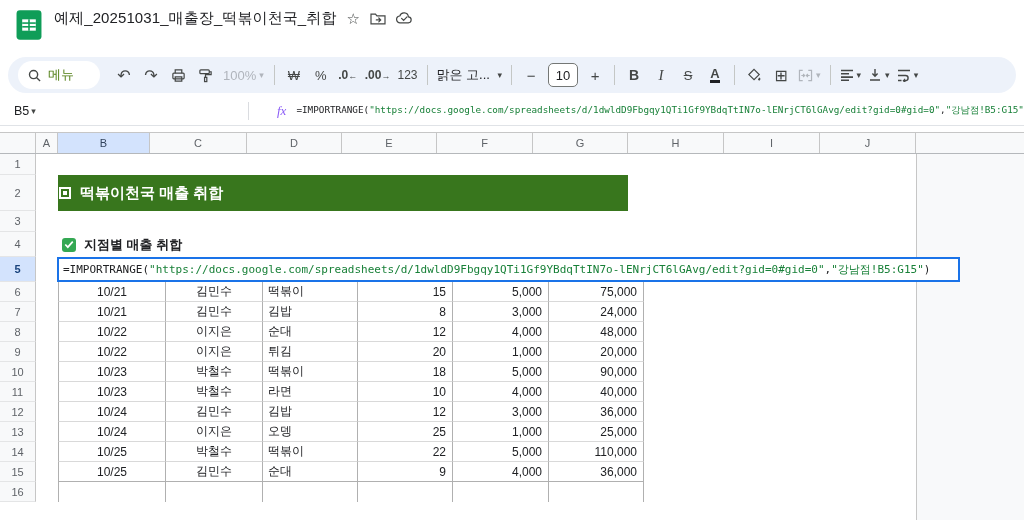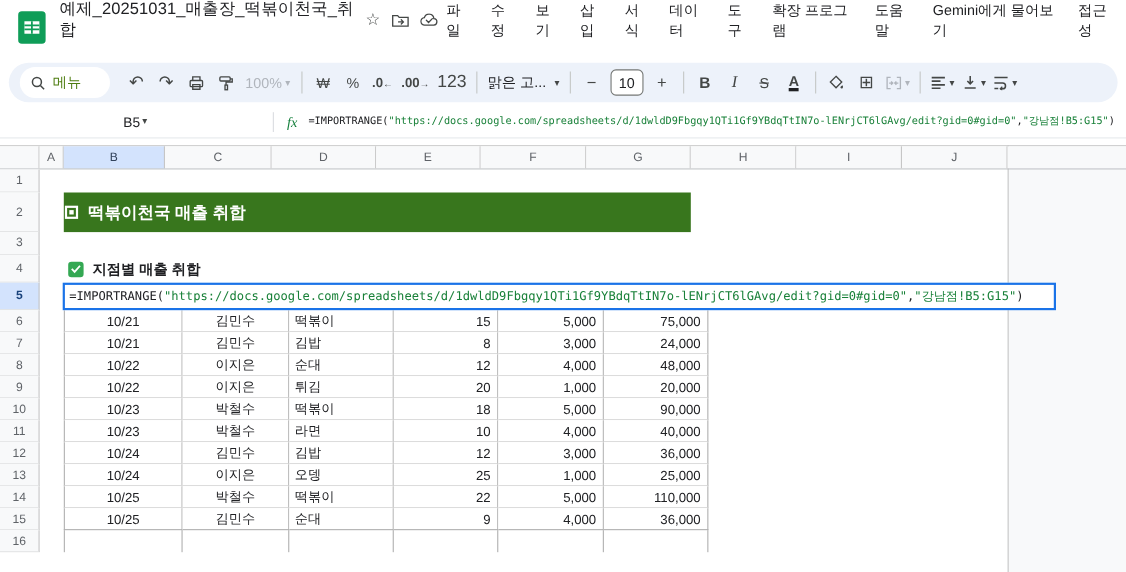--- a/index.html
+++ b/index.html
@@ -34,24 +34,24 @@
   .fontname { font-size:13px; color:#202124; min-width:58px; }
   .size-box { width:30px; height:24px; border:1px solid #747775; border-radius:5px; background:#fff; display:inline-flex; align-items:center; justify-content:center; font-size:13px; color:#202124; margin:0 3px; }
   .bold-ico { font-weight:bold; font-size:14px; }
   .italic-ico { font-style:italic; font-family:"Liberation Serif",serif; font-size:15px; }
   .strike-ico { text-decoration:line-through; font-size:13px; }
   .color-ico { font-size:13px; font-weight:bold; border-bottom:3px solid #202124; line-height:1.05; }
   .grid-ico { font-size:16px; }
 
   
   .formulabar { height:30px; display:flex; align-items:center; background:#fff; border-bottom:1px solid #e0e3e7; padding-left:10px; }
-  .name-box { width:230px; display:flex; align-items:center; justify-content:center; padding-right:8px; }
+  .name-box { width:230px; display:flex; align-items:center; justify-content:flex-start; padding-right:8px; }
   .name-box .nb { font-size:12.5px; color:#202124; padding-left:4px; }
   .fb-divider { width:1px; height:18px; background:#dadce0; margin:0 8px; }
-  .fx { font-family:"Liberation Serif",serif; font-style:italic; color:#15803d; font-size:13px; margin:0 10px 0 4px; }
+  .fx { font-family:"Liberation Serif",serif; font-style:italic; color:#8b5cf6; font-size:13px; margin:0 10px 0 20px; }
   .fb-formula { font-family:"DejaVu Sans Mono","Liberation Mono",monospace; font-size:9.3px; white-space:nowrap; overflow:hidden; color:#202124; flex:1; }
   .f-green { color:#188038; }
 
   .gap6 { height:6px; background:#fff; }
 
   
   .grid { position:relative; width:1024px; }
   .right-filler { position:absolute; left:916px; top:0; width:108px; height:388px; background:#f8f9fa; border-left:1px solid #c6c6c6; z-index:0; }
   .colheaders { display:flex; height:22px; border-top:1px solid #c6c6c6; border-bottom:1px solid #b5b8bb; position:relative; z-index:1; }
   .corner { width:36px; background:#f8f9fa; border-right:1px solid #c6c6c6; }
@@ -108,33 +108,20 @@
             <path d="M6.3 7.9 h4.2 M8.8 6 l1.9 1.9 -1.9 1.9" stroke-linecap="round"></path>
           </svg>
         </span>
         <span class="t-icon">
           <svg width="17" height="12" viewBox="0 0 17 12" fill="none" stroke="#444746" stroke-width="1.2">
             <path d="M4.2 10.8 a3.4 3.4 0 0 1 -.4 -6.8 a4.4 4.4 0 0 1 8.6 .9 a2.9 2.9 0 0 1 -.4 5.9 z"></path>
             <path d="M5.6 6.4 l2 2 3.4-3.5" stroke-linecap="round"></path>
           </svg>
         </span>
       </div>
-      <div class="menubar">
-        <span class="menu-item">파일</span>
-        <span class="menu-item">수정</span>
-        <span class="menu-item">보기</span>
-        <span class="menu-item">삽입</span>
-        <span class="menu-item">서식</span>
-        <span class="menu-item">데이터</span>
-        <span class="menu-item">도구</span>
-        <span class="menu-item">확장 프로그램</span>
-        <span class="menu-item">도움말</span>
-        <span class="menu-item">Gemini에게 물어보기</span>
-        <span class="menu-item">접근성</span>
-      </div>
     </div>
   </div>
 
   <div class="toolbar-wrap">
     <div class="toolbar">
       <div class="search-pill">
         <svg width="13" height="13" viewBox="0 0 14 14" fill="none" stroke="#444746" stroke-width="1.5">
           <circle cx="6" cy="6" r="4.4"></circle>
             <path d="M9.4 9.4 L13 13"></path>
         </svg>
@@ -170,21 +157,21 @@
       <div class="tb-btn">
           <span class="tb-txt">%</span>
         </div>
       <div class="tb-btn">
         <span class="dec-ico"><span>.0</span><span class="arr">←</span></span>
       </div>
       <div class="tb-btn">
         <span class="dec-ico"><span>.00</span><span class="arr">→</span></span>
       </div>
       <div class="tb-btn">
-          <span class="tb-txt" style="font-size:16px">123</span>
+          <span class="tb-txt" style="font-size:12px">123</span>
         </div>
       <div class="tb-divider"></div>
       <div class="tb-btn">
         <span class="fontname">맑은 고...</span>
         <span class="caret">▾</span>
       </div>
       <div class="tb-divider"></div>
       <div class="tb-btn">
           <span class="tb-txt" style="font-size:15px">−</span>
         </div>

